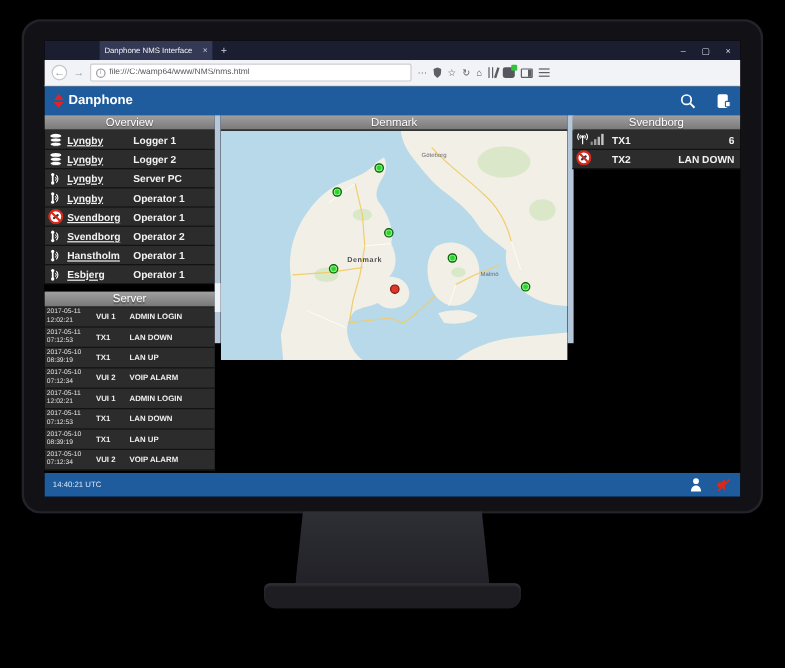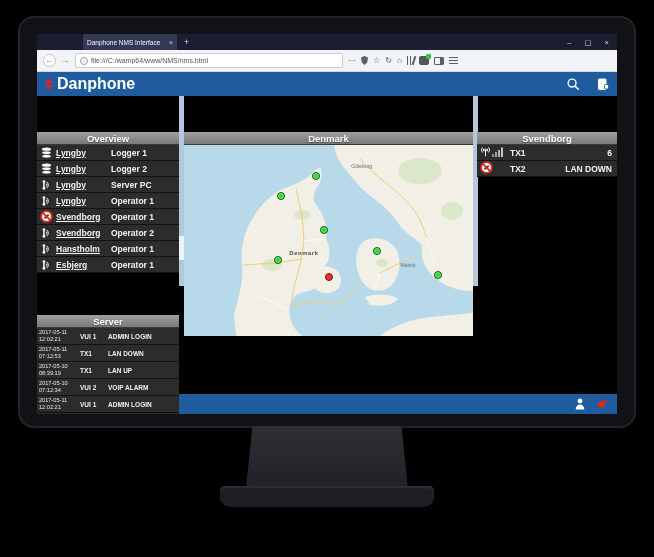--- a/index.html
+++ b/index.html
@@ -48,31 +48,31 @@
   .ext-badge{position:absolute;right:-2px;top:-2px;width:5px;height:5px;background:#35c33f;border-radius:1px;}
   .sidebar-ic{width:10px;height:8px;border:1px solid #5d5d64;border-radius:1px;position:relative;}
   .sidebar-ic::after{content:"";position:absolute;right:0;top:0;bottom:0;width:3px;background:#5d5d64;}
   .burger{width:9px;height:1.4px;background:#5d5d64;box-shadow:0 3px 0 #5d5d64,0 6px 0 #5d5d64;margin-bottom:6px;}
   .lib-ic{display:flex;gap:1.5px;align-items:flex-end;height:9px;}
   .lib-ic i{display:block;width:1.5px;height:9px;background:#5d5d64;}
   .lib-ic i:last-child{transform:rotate(18deg);}
 
   
   .app-header{height:24px;background:var(--accent,#1f5c9d);display:flex;align-items:center;padding:0 7px;}
-  .brand{display:flex;align-items:center;gap:3px;color:#fff;font-weight:bold;font-size:16px;}
+  .brand{display:flex;align-items:center;gap:3px;color:#fff;font-weight:bold;font-size:11px;}
   .hdr-icons{margin-left:auto;display:flex;align-items:center;gap:15px;}
   .footer{height:20px;background:var(--accent,#1f5c9d);display:flex;align-items:center;padding:0 7px;}
   .clock{color:#dce8f5;font-size:6.5px;}
   .footer-icons{margin-left:auto;display:flex;align-items:center;gap:12px;}
 
   
   .content{position:relative;height:298px;background:#000;}
   .panel-header{height:13px;background:linear-gradient(#a0a0a0,#797979);border-bottom:1px solid #3a3a3a;
-                color:#fff;font-weight:bold;font-size:9.5px;text-align:center;line-height:13px;
-                text-shadow:0 1px 1px rgba(0,0,0,.45);margin-top:36px;}
+                color:#fff;font-weight:normal;font-size:9.5px;text-align:center;line-height:13px;
+                text-shadow:0 1px 1px rgba(0,0,0,.45);}
   .left-panel{position:absolute;left:0;top:0;width:142px;height:298px;}
   .scroll-strip{position:absolute;width:5px;background:#b4c7db;}
   .scroll-thumb{position:absolute;width:5px;background:#eef3f9;}
   .map-panel{position:absolute;left:147px;top:0;width:289px;height:298px;background:#000;}
   .right-panel{position:absolute;left:440px;top:0;width:140px;height:298px;}
 
   .ov-row{height:16px;background:#2c2c2c;border-bottom:1px solid #131313;display:flex;align-items:center;
           padding:0 2px;gap:3px;color:#f2f2f2;font-weight:bold;font-size:8.5px;}
   .icon-cell{width:14px;display:flex;justify-content:center;flex:none;}
   .ov-site{width:52px;text-decoration:underline;}

